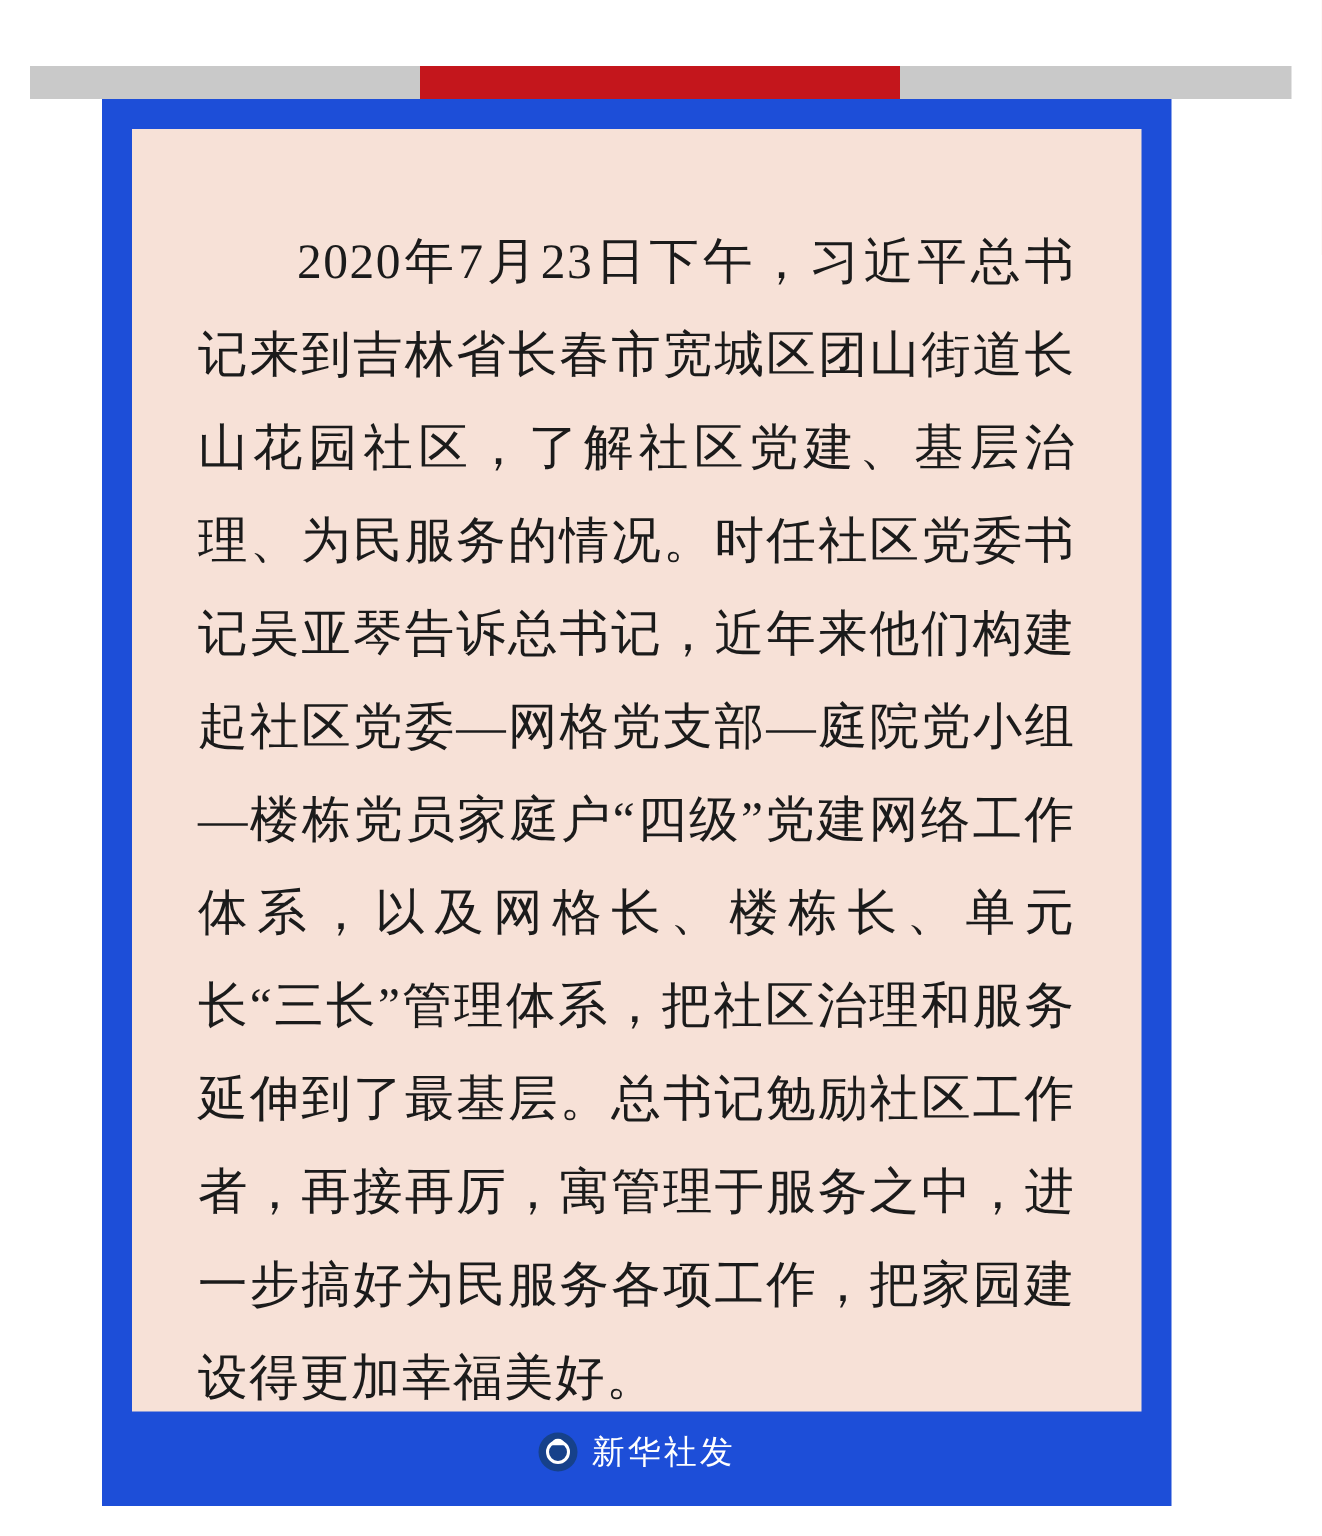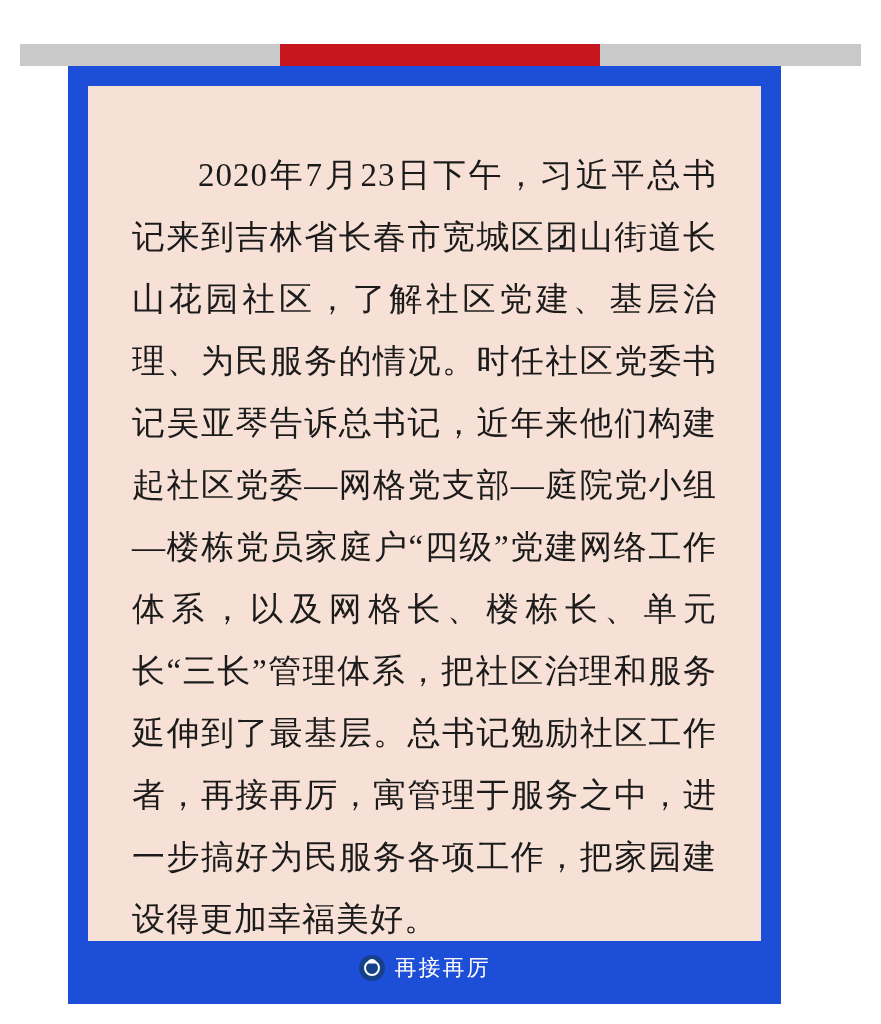--- a/index.html
+++ b/index.html
@@ -138,17 +138,17 @@
   <div class="ribbon"></div>
 
   <div class="frame">
 
     <div class="paper">
       <p class="body-text">2020年7月23日下午，习近平总书记来到吉林省长春市宽城区团山街道长山花园社区，了解社区党建、基层治理、为民服务的情况。时任社区党委书记吴亚琴告诉总书记，近年来他们构建起社区党委—网格党支部—庭院党小组—楼栋党员家庭户“四级”党建网络工作体系，以及网格长、楼栋长、单元长“三长”管理体系，把社区治理和服务延伸到了最基层。总书记勉励社区工作者，再接再厉，寓管理于服务之中，进一步搞好为民服务各项工作，把家园建设得更加幸福美好。</p>
     </div>
 
     <div class="footer">
       <span class="logo"></span>
-      <span class="footer-text">再接再厉</span>
+      <span class="footer-text">新华社发</span>
     </div>
 
   </div>
 </div>
 
 </body></html>

